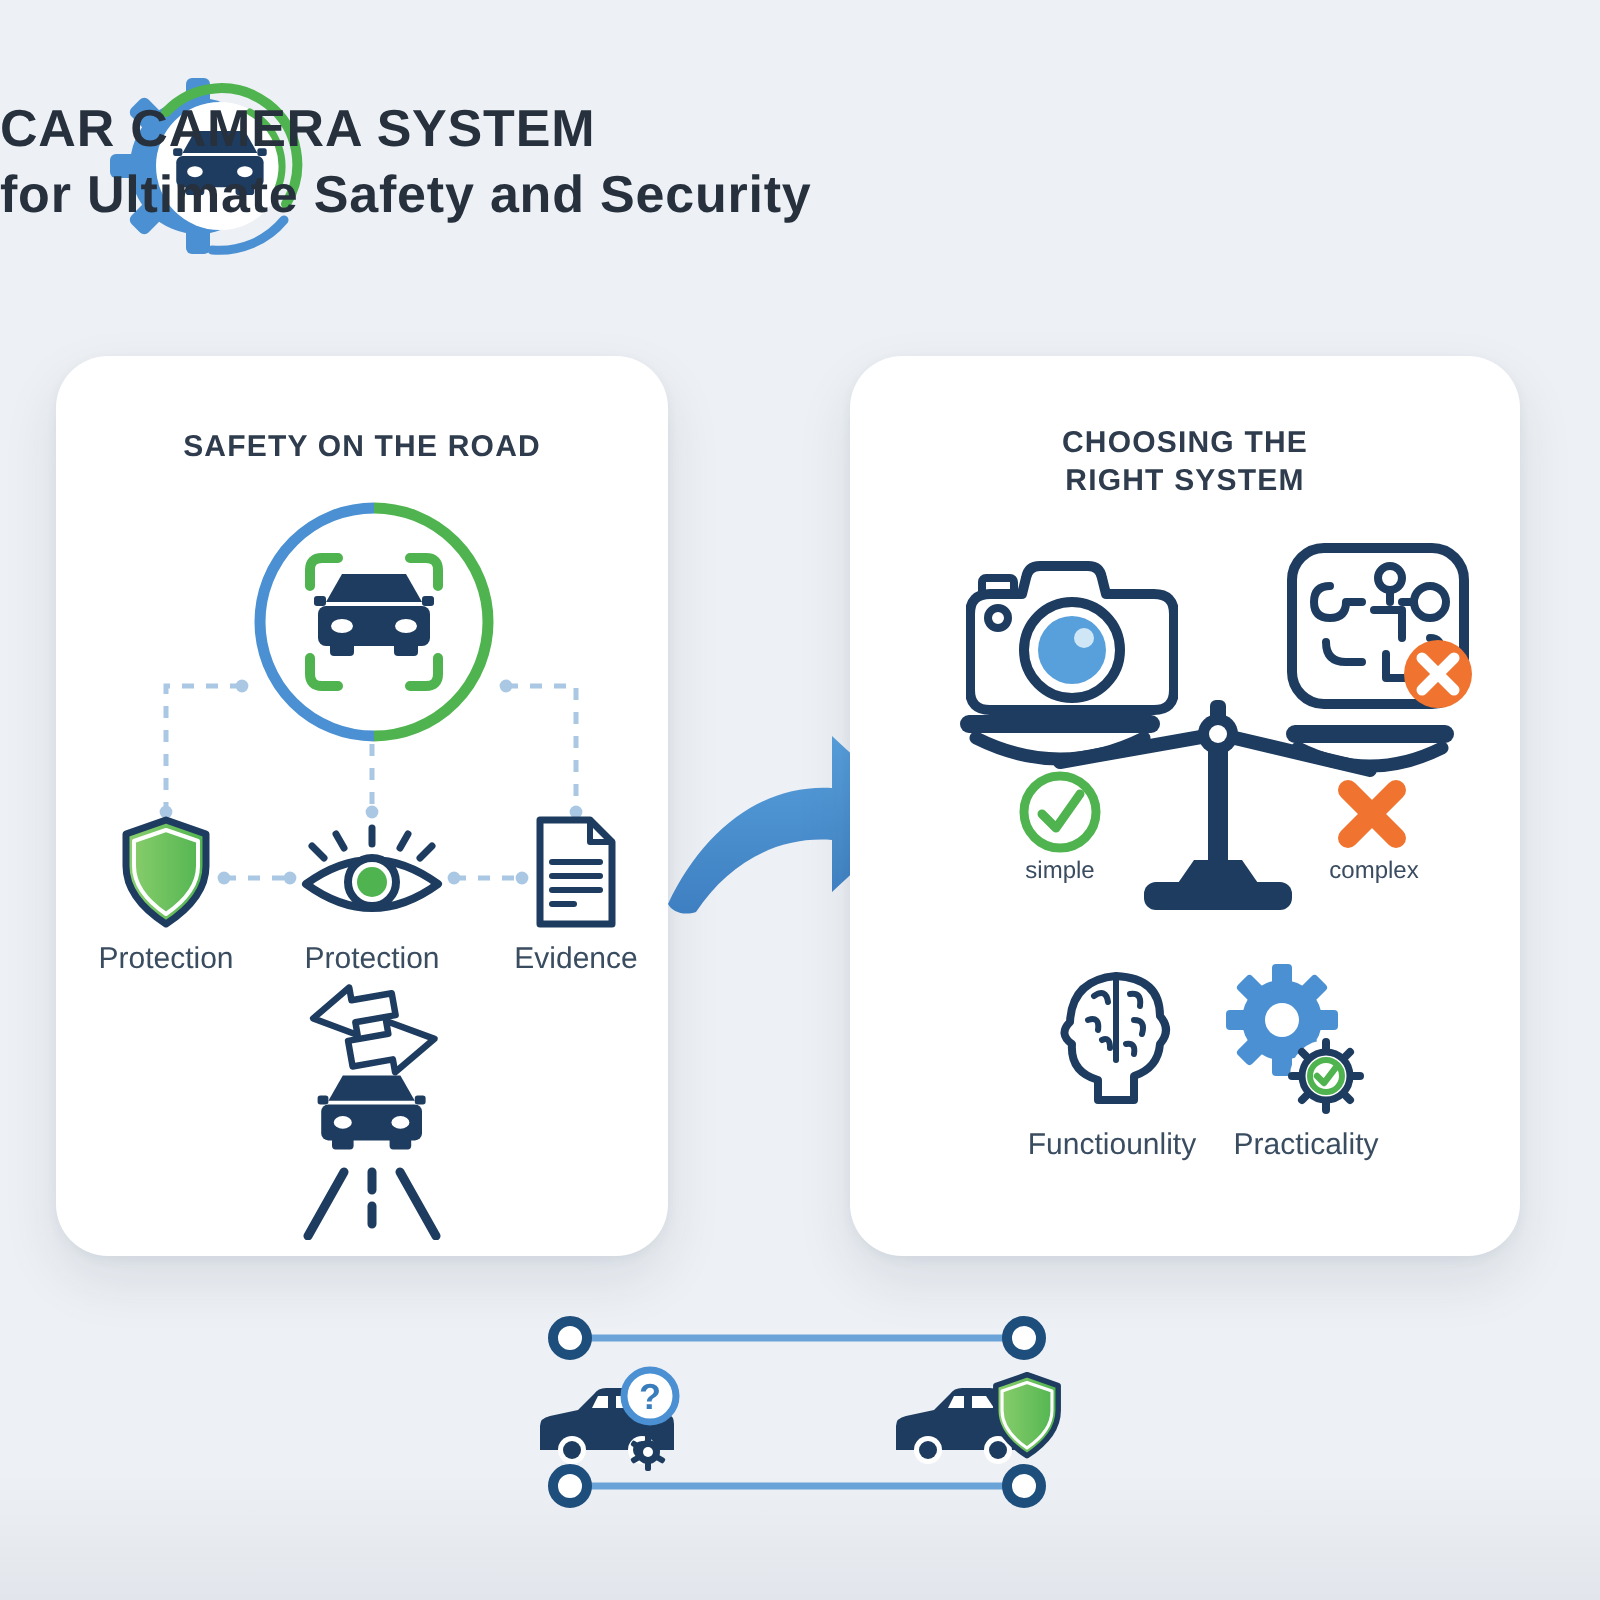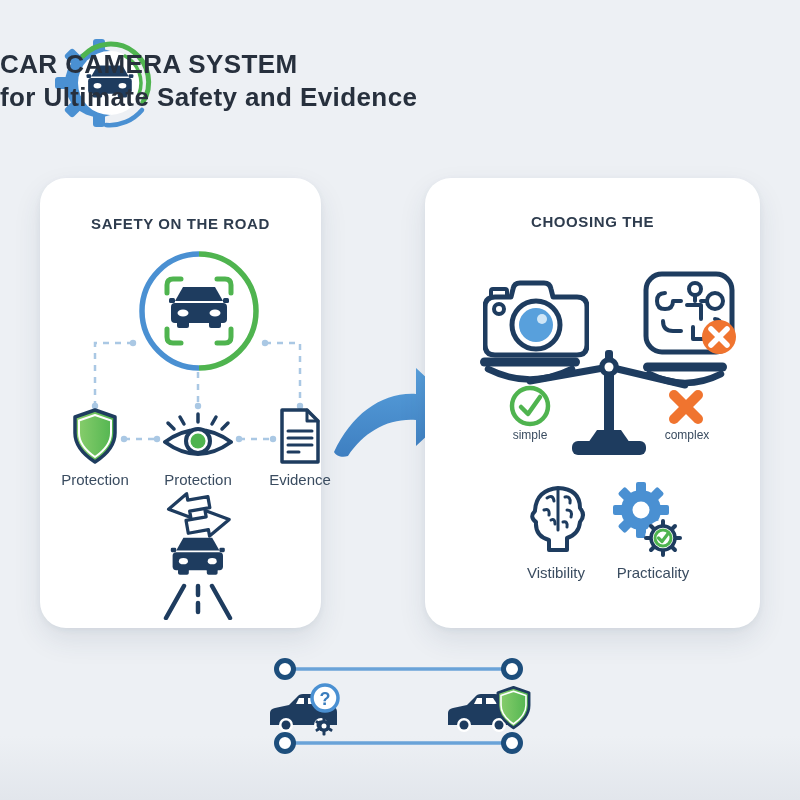--- a/index.html
+++ b/index.html
@@ -7,21 +7,21 @@
   body {
     font-family:"Liberation Sans", sans-serif;
     background:linear-gradient(180deg, var(--bg) 0%, var(--bg) 92%, var(--bg_bottom) 100%);
     position:relative; overflow:hidden;
   }
   .abs { position:absolute; }
   .card {
     position:absolute; background:var(--card); border-radius:26px;
     box-shadow:0 12px 28px rgba(40,60,90,.10), 0 2px 6px rgba(40,60,90,.06);
   }
-  #left-card  { left:40px;  top:178px; width:281px; height:450px; }
+  #left-card  { left:28px;  top:178px; width:306px; height:450px; }
   #right-card { left:425px; top:178px; width:335px; height:450px; }
   .header-title {
     position:absolute; left:0; right:0; top:48px; text-align:left;
     color:var(--ink); font-weight:700; font-size:26px; line-height:33px; letter-spacing:.4px;
   }
   .panel-title {
     position:absolute; left:0; right:0; text-align:center;
     color:var(--title); font-weight:700; font-size:15px; letter-spacing:.6px; line-height:19px;
   }
   .icon-label {
@@ -71,21 +71,21 @@
     <rect class="fN" x="4" y="18" width="56" height="20" rx="4"></rect>
     <rect class="fN" x="10" y="36" width="12" height="7" rx="2"></rect>
     <rect class="fN" x="42" y="36" width="12" height="7" rx="2"></rect>
     <ellipse class="fW" cx="16" cy="28" rx="5" ry="3.5"></ellipse>
     <ellipse class="fW" cx="48" cy="28" rx="5" ry="3.5"></ellipse>
   </g>
 </svg>
 
 <div class="header-title">
   <div>CAR CAMERA SYSTEM</div>
-  <div>for Ultimate Safety and Evidence</div>
+  <div>for Ultimate Safety and Security</div>
 </div>
 
 <div id="left-card" class="card">
   <div class="panel-title" style="top:36px">SAFETY ON THE ROAD</div>
 
   <svg class="abs" style="left:0;top:0" width="335" height="450" viewBox="0 0 335 450">
     <path class="sD" stroke-width="2.5" stroke-dasharray="6 6" d="M93,165 H55 V228"></path>
     <path class="sD" stroke-width="2.5" stroke-dasharray="6 6" d="M158,194 V228"></path>
     <path class="sD" stroke-width="2.5" stroke-dasharray="6 6" d="M225,165 H260 V228"></path>
     <path class="sD" stroke-width="2.5" stroke-dasharray="6 6" d="M84,261 H117"></path>
@@ -191,20 +191,21 @@
       <stop offset="0" style="stop-color:var(--lens)"></stop>
       <stop offset="1" style="stop-color:#3e7fc1"></stop>
     </linearGradient>
   </defs>
   <path style="fill:url(#agrad)" d="M4,100 C22,62 52,40 86,42 L86,16 L128,55 L86,94 L86,68 C58,66 34,80 18,104 C12,106 6,104 4,100 Z"></path>
 </svg>
 
 <div id="right-card" class="card">
   <div class="panel-title" style="top:34px">
     <div>CHOOSING THE</div>
+    <div>RIGHT SYSTEM</div>
   </div>
 
   <svg class="abs" style="left:58px;top:100px" width="106" height="80" viewBox="0 0 106 78">
     <rect class="sNw" stroke-width="4" x="8" y="10" width="16" height="9" rx="2"></rect>
     <path class="sNw rc" stroke-width="5" d="M12,18 H28 L30,10 Q31,4 37,4 H61 Q67,4 68,10 L70,18 H94 Q104,18 104,28 V66 Q104,76 94,76 H12 Q2,76 2,66 V28 Q2,18 12,18 Z"></path>
     <circle class="sNw" stroke-width="5" cx="53" cy="46" r="24"></circle>
     <circle class="fLens" cx="53" cy="46" r="17"></circle>
     <circle class="fHi" cx="59" cy="40" r="5"></circle>
     <circle class="sNw" stroke-width="4" cx="16" cy="30" r="5"></circle>
   </svg>
@@ -295,21 +296,21 @@
           <path d="M45.5,47.5 L42,44"></path>
         <path d="M54,44 L54,39"></path>
           <path d="M62.5,47.5 L66,44"></path>
       </g>
       <circle class="sNw" stroke-width="3.5" cx="54" cy="56" r="12"></circle>
       <circle class="sG" stroke-width="3" cx="54" cy="56" r="8"></circle>
       <path class="sG rc" stroke-width="3.2" d="M49.5,56 L53,59.5 L59.5,51"></path>
     </g>
   </svg>
 
-  <div class="icon-label" style="left:131px;top:386px">Vistibility</div>
+  <div class="icon-label" style="left:131px;top:386px">Functiounlity</div>
   <div class="icon-label" style="left:228px;top:386px">Practicality</div>
 </div>
 
 <svg class="abs" style="left:260px;top:650px" width="280" height="112" viewBox="0 0 280 112">
   <path class="sT" stroke-width="3.5" d="M25,19 H252"></path>
   <path class="sT" stroke-width="3.5" d="M25,93 H252"></path>
   <circle class="ring" stroke-width="5" cx="25" cy="19" r="8.5"></circle>
   <circle class="ring" stroke-width="5" cx="252" cy="19" r="8.5"></circle>
   <circle class="ring" stroke-width="5" cx="25" cy="93" r="8.5"></circle>
   <circle class="ring" stroke-width="5" cx="252" cy="93" r="8.5"></circle>

